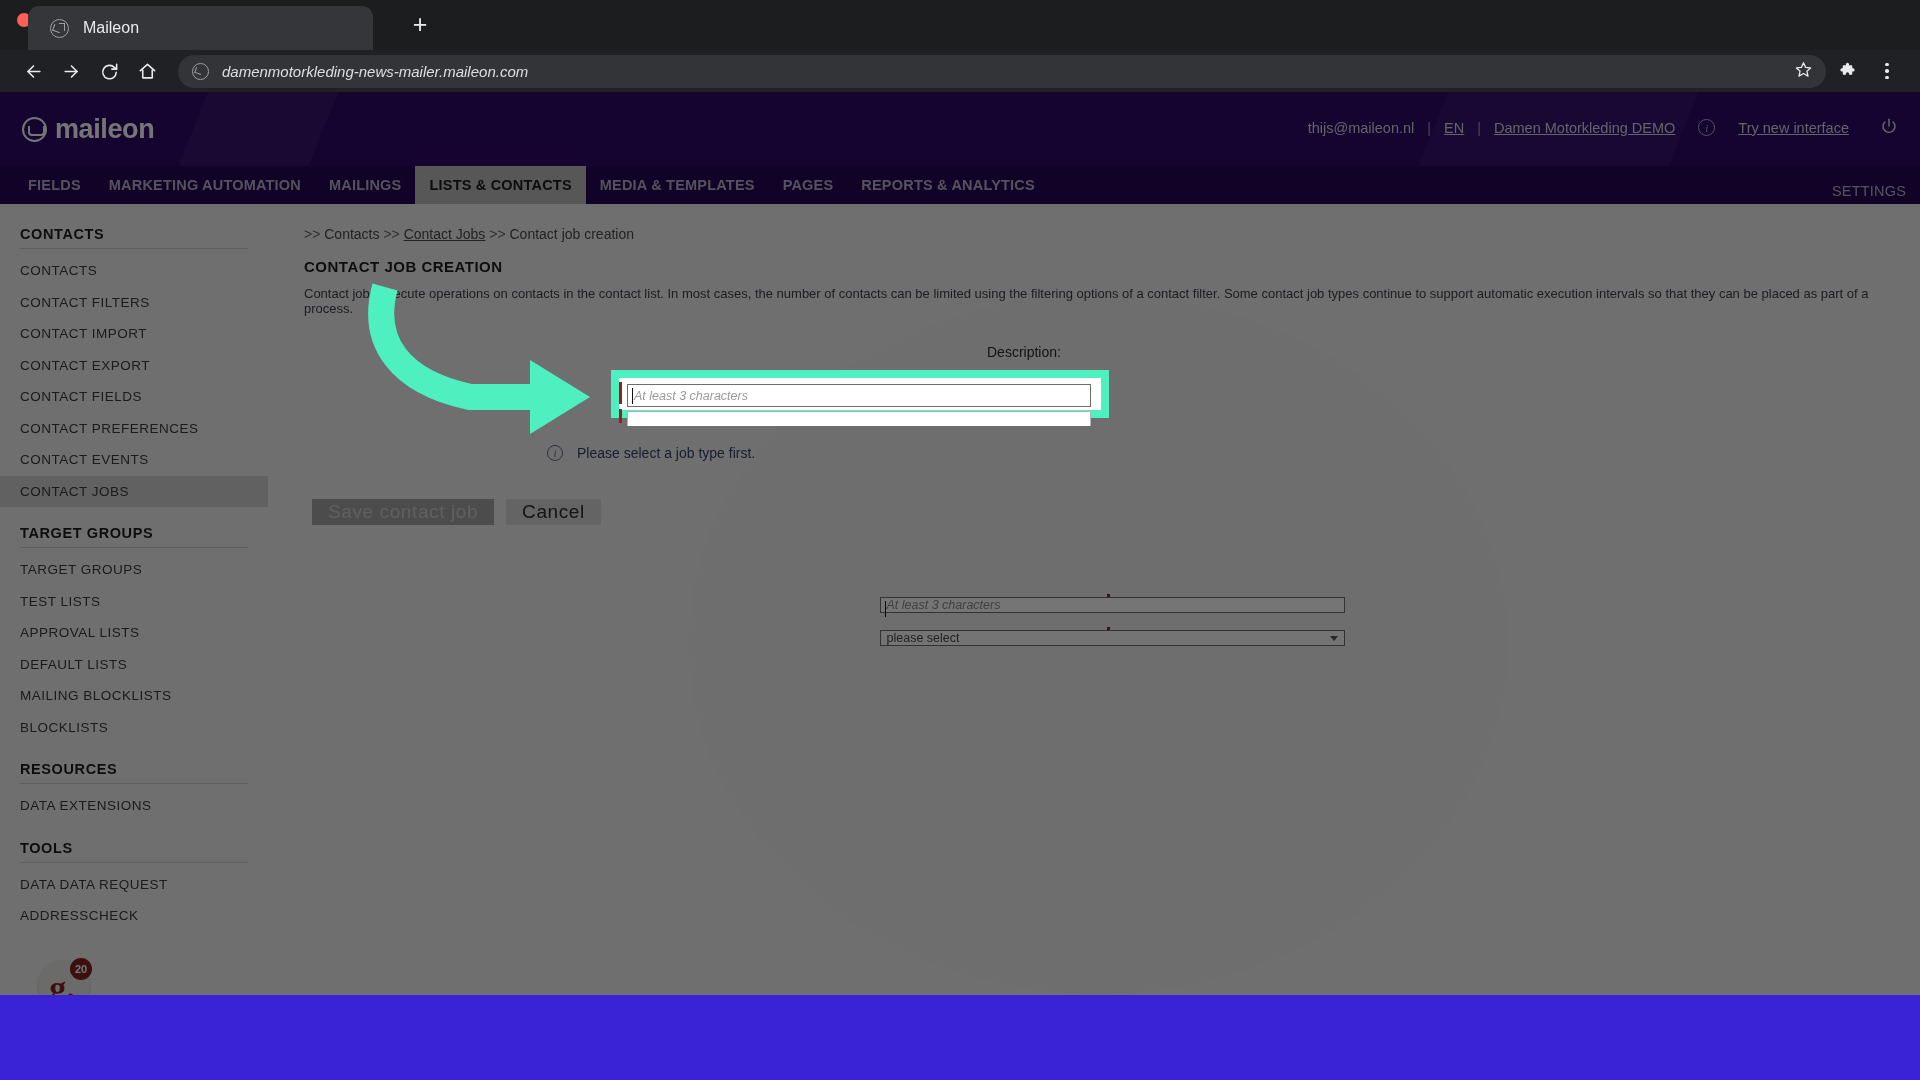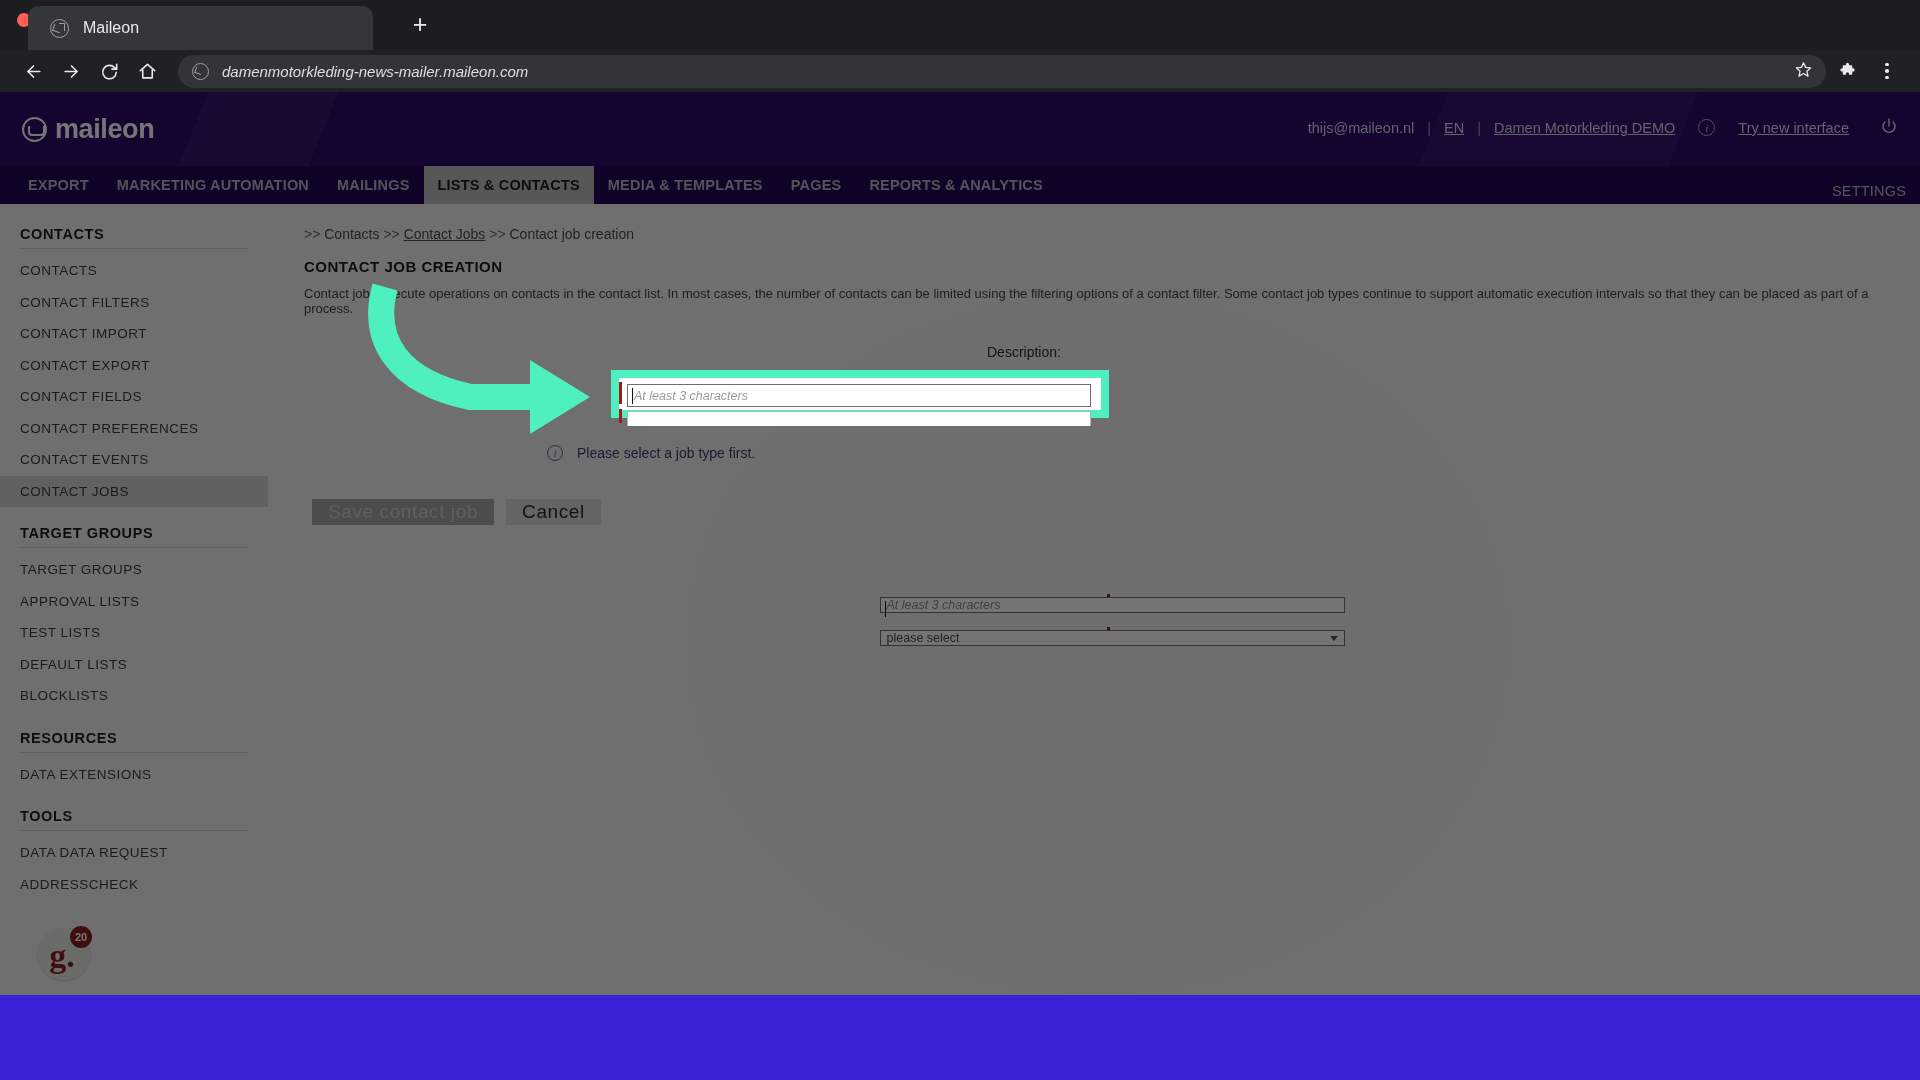--- a/index.html
+++ b/index.html
@@ -503,21 +503,21 @@
         <span class="power-icon">
           <svg width="18" height="18" viewBox="0 0 24 24" fill="none" stroke="currentColor" stroke-width="1.9" stroke-linecap="round">
               <path d="M12 3v9"></path>
               <path d="M6.6 6.6a8 8 0 1 0 10.8 0"></path>
             </svg>
         </span>
       </div>
     </div>
 
     <div class="app-nav">
-      <div class="nav-item">EXPORT</div>
+      <div class="nav-item">FIELDS</div>
       <div class="nav-item">MARKETING AUTOMATION</div>
       <div class="nav-item">MAILINGS</div>
       <div class="nav-item active">LISTS &amp; CONTACTS</div>
       <div class="nav-item">MEDIA &amp; TEMPLATES</div>
       <div class="nav-item">PAGES</div>
       <div class="nav-item">REPORTS &amp; ANALYTICS</div>
       <div class="nav-settings">SETTINGS</div>
     </div>
 
     <div class="app-body">
@@ -534,23 +534,24 @@
           <div class="side-item">CONTACT FIELDS</div>
           <div class="side-item">CONTACT PREFERENCES</div>
           <div class="side-item">CONTACT EVENTS</div>
           <div class="side-item active">CONTACT JOBS</div>
         </div>
 
         <div class="side-group">
           <div class="side-title">TARGET GROUPS</div>
           <div class="side-rule"></div>
           <div class="side-item">TARGET GROUPS</div>
+          <div class="side-item">TEST LISTS</div>
           <div class="side-item">APPROVAL LISTS</div>
-          <div class="side-item">TEST LISTS</div>
           <div class="side-item">DEFAULT LISTS</div>
+          <div class="side-item">MAILING BLOCKLISTS</div>
           <div class="side-item">BLOCKLISTS</div>
         </div>
 
         <div class="side-group">
           <div class="side-title">RESOURCES</div>
           <div class="side-rule"></div>
           <div class="side-item">DATA EXTENSIONS</div>
         </div>
 
         <div class="side-group">

